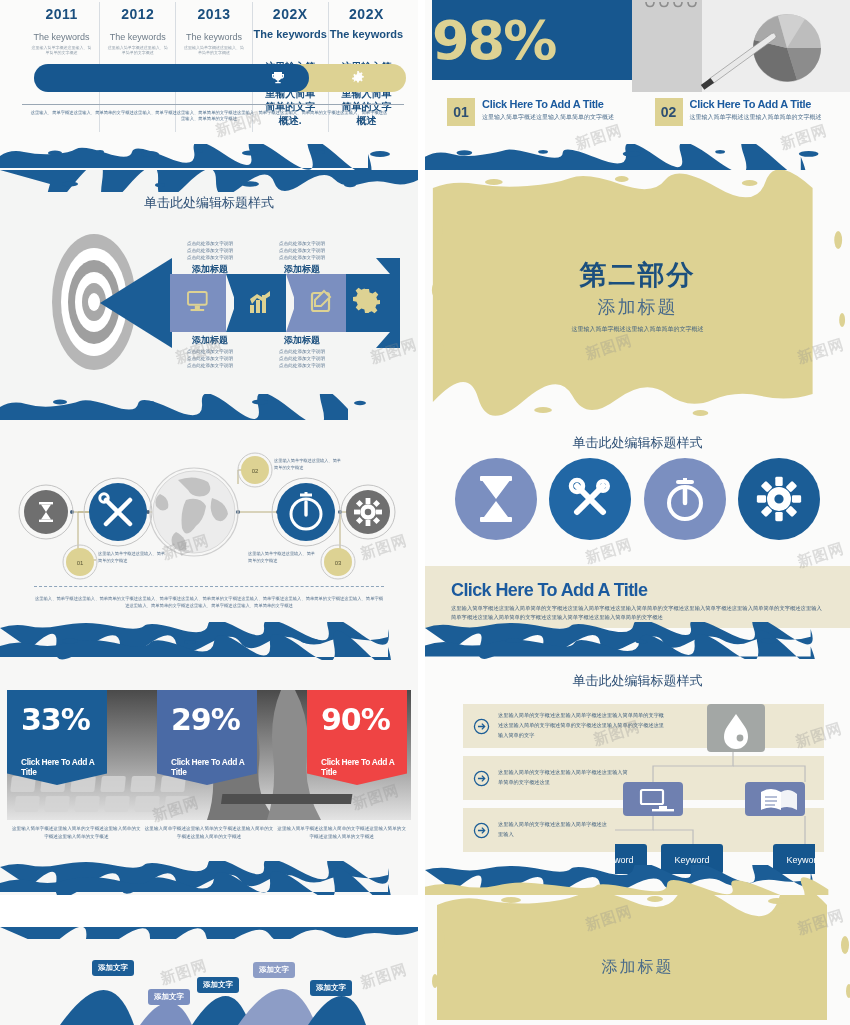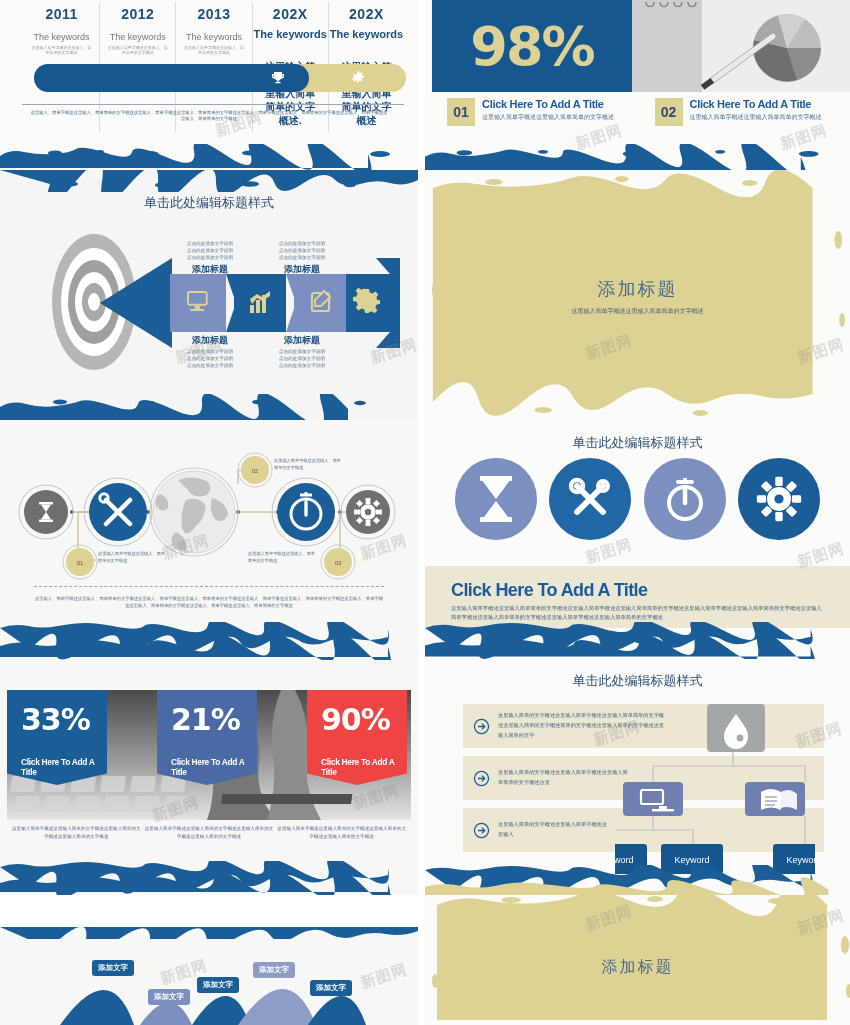--- a/index.html
+++ b/index.html
@@ -51,22 +51,22 @@
     background:#ddd293; border-radius:14px; z-index:0;
   }
   .tl-bar-blue { z-index:1; }
   .tl-icon { position:absolute; top:6px; width:16px; height:16px; z-index:3; }
   .tl-rule { position:absolute; left:22px; right:14px; top:104px; border-top:1px solid #9aa7b4; }
   .tl-foot { position:absolute; left:30px; right:30px; top:110px; font-size:4.3px; color:#4a6b8a; line-height:1.5; text-align:center; }
 
   
   .s2 { background:#fbfbfa; }
   .s2-blue {
-    position:absolute; left:7px; top:0; width:200px; height:92px;
-    background:#17578f; display:flex; align-items:center; justify-content:center;
+    position:absolute; left:7px; top:0; width:200px; height:80px;
+    background:#17578f; display:flex; align-items:center; justify-content:flex-start;
   }
   .s2-pct { font-size:54px; font-weight:bold; color:#ddd293; font-family:"DejaVu Sans",sans-serif; letter-spacing:-2px;}
   .s2-photo { position:absolute; right:0px; top:0; width:218px; height:92px; overflow:hidden; background:#c9c9c9;}
   .s2-items { position:absolute; top:98px; left:22px; right:10px; display:flex; gap:22px; }
   .s2-item { flex:1; display:flex; gap:7px; }
   .s2-num { width:28px; height:28px; background:#ddd293; color:#2d4f72; font-weight:bold;
             font-size:14px; display:flex; align-items:center; justify-content:center; flex:0 0 auto;}
   .s2-txt h4 { font-size:11px; color:#1b5a9e; letter-spacing:-.3px; font-weight:bold;}
   .s2-txt p { font-size:6px; color:#4a6b8a; line-height:1.55; margin-top:3px; }
 
@@ -353,20 +353,21 @@
           <ellipse cx="420" cy="70" rx="4" ry="9"></ellipse>
         <ellipse cx="424" cy="150" rx="3" ry="7"></ellipse>
           <ellipse cx="70" cy="12" rx="9" ry="3"></ellipse>
         <ellipse cx="200" cy="9" rx="7" ry="3"></ellipse>
           <ellipse cx="330" cy="13" rx="8" ry="3"></ellipse>
         <ellipse cx="120" cy="240" rx="9" ry="3"></ellipse>
           <ellipse cx="280" cy="243" rx="8" ry="3"></ellipse>
       </g>
     </svg>
     <div class="s4-c">
+      <div class="s4-h1">第二部分</div>
       <div class="s4-h2">添加标题</div>
       <div class="s4-p">这里输入简单字概述这里输入简单简单的文字概述</div>
     </div>
     <span class="wm" style="left:160px; top:168px;">新图网</span>
     <span class="wm" style="left:372px; top:172px;">新图网</span>
   </div>
 
   <div class="slide s5">
     <svg style="position:absolute;left:0;top:14px;width:418px;height:160px" viewBox="0 0 418 160">
 
@@ -569,21 +570,21 @@
         <path d="M288 0 q16 30 12 66 q-4 32 14 64 h-54 q10-30 6-66 q-4-36 8-64z" fill="#8c8c8c"></path>
         <rect x="230" y="104" width="130" height="10" fill="#4f4f4f" transform="skewX(-8)"></rect>
       </svg>
     </div>
     <div class="s7-cards">
       <div class="s7-card" style="background:#1b5d96; clip-path:polygon(0 0,100% 0,100% 88%,50% 100%,0 88%)">
         <div class="s7-pct">33%</div>
         <div class="s7-ct">Click Here To Add A Title</div>
       </div>
       <div class="s7-card" style="background:#4a6aa5; clip-path:polygon(0 0,100% 0,100% 88%,50% 100%,0 88%)">
-        <div class="s7-pct">21%</div>
+        <div class="s7-pct">29%</div>
         <div class="s7-ct">Click Here To Add A Title</div>
       </div>
       <div class="s7-card" style="background:#ef4444; clip-path:polygon(0 0,100% 0,100% 88%,50% 100%,0 88%)">
         <div class="s7-pct">90%</div>
         <div class="s7-ct">Click Here To Add A Title</div>
       </div>
     </div>
     <div class="s7-descs">
       <div class="s7-desc">这里输入简单字概述这里输入简单的文字概述这里输入简单的文字概述这里输入简单的文字概述</div>
       <div class="s7-desc">这里输入简单字概述这里输入简单的文字概述这里输入简单的文字概述这里输入简单的文字概述</div>

